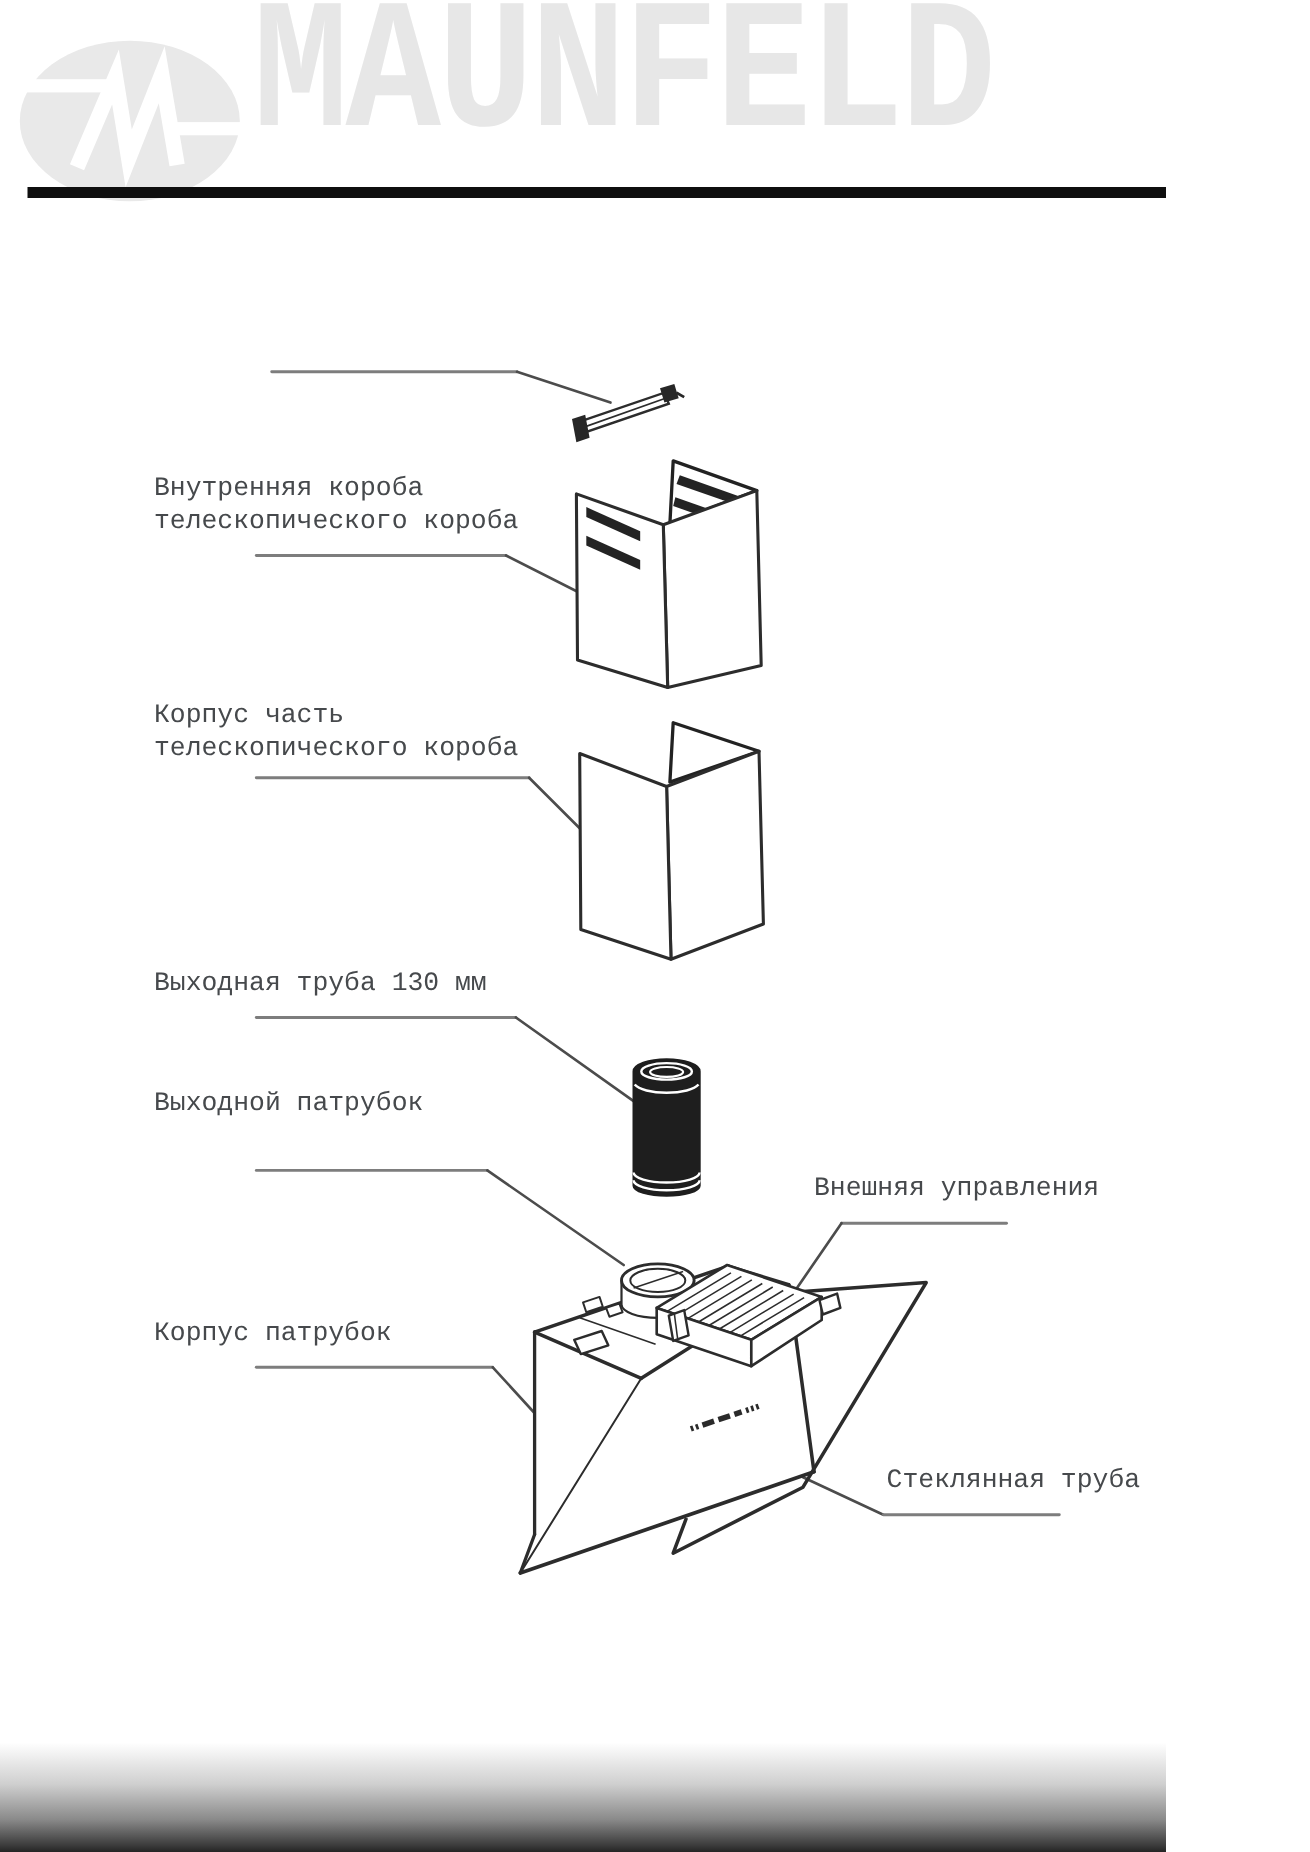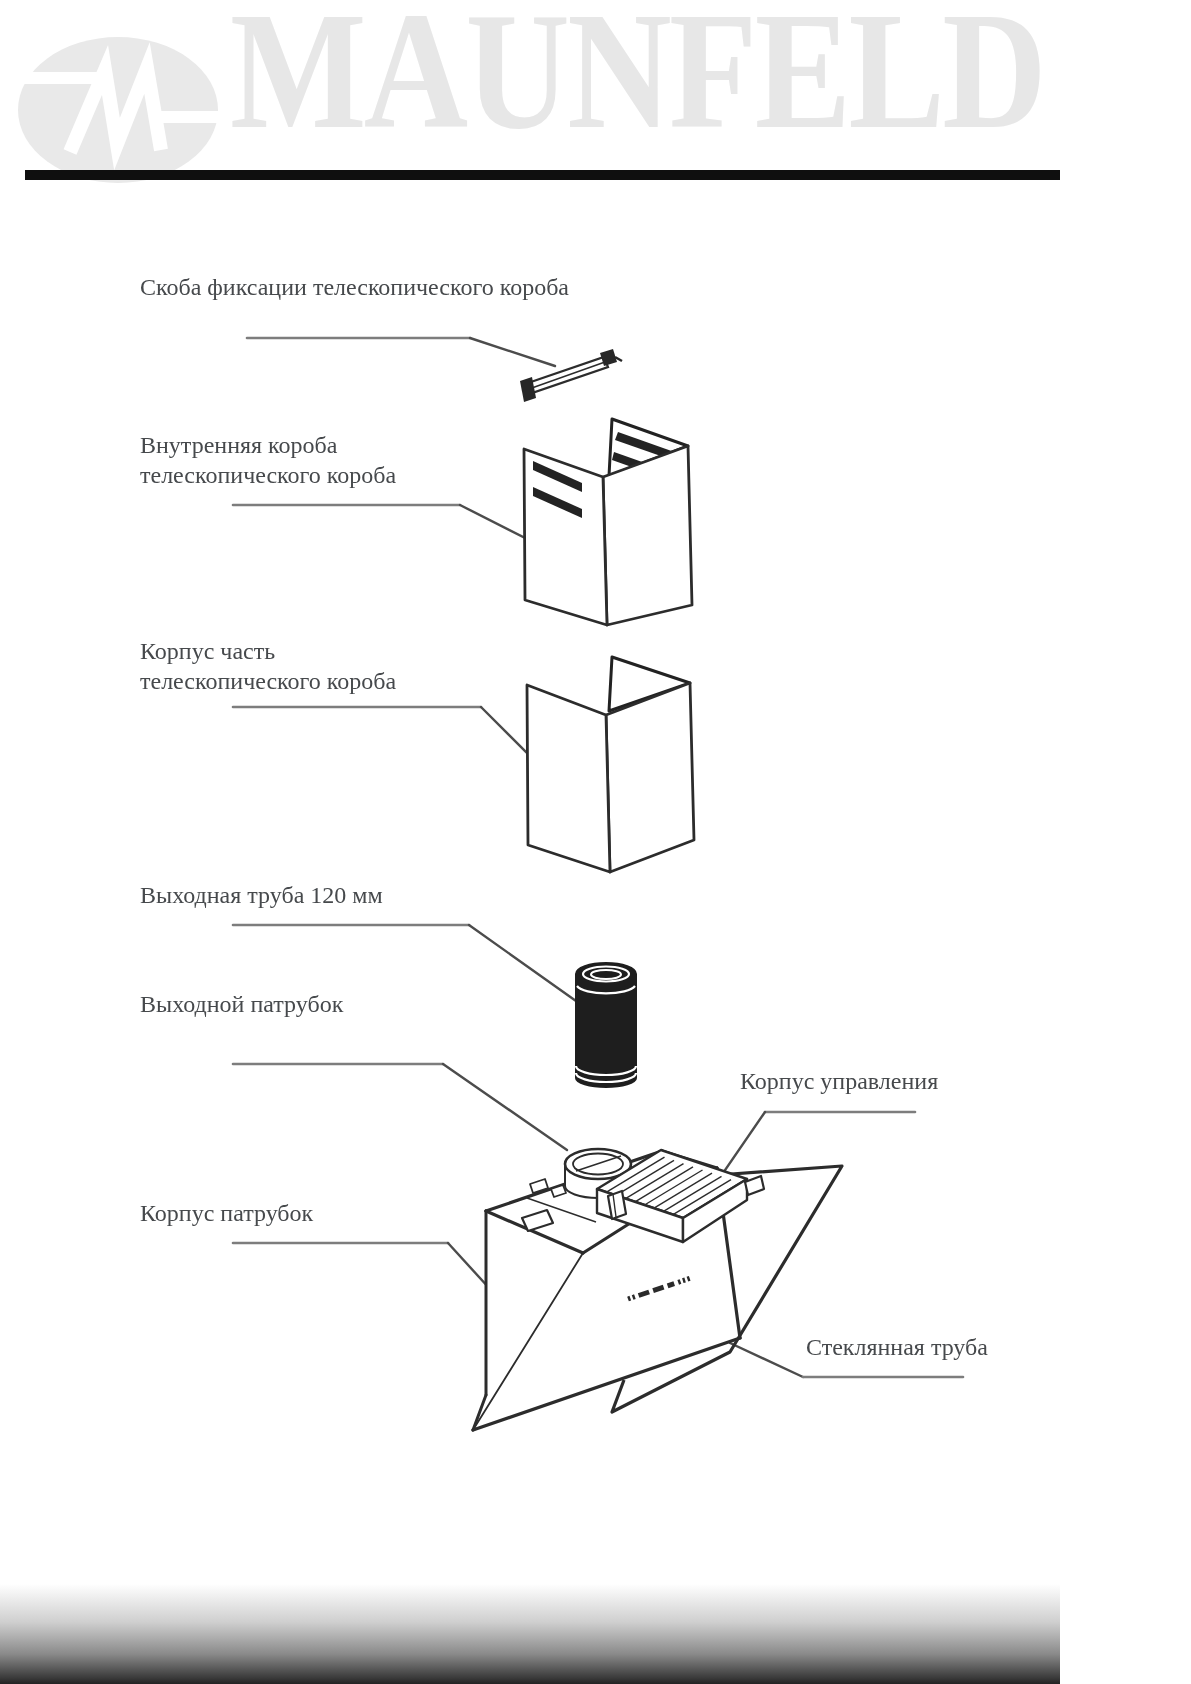--- a/index.html
+++ b/index.html
@@ -1,17 +1,17 @@
 <!DOCTYPE html>
 <html><head>
 <meta charset="utf-8">
 <style>
   html,body{margin:0;padding:0;background:#fff;}
   #page{position:relative;width:1060px;height:1684px;background:#ffffff;overflow:hidden;
-        font-family:Liberation Serif, serif;}
+        font-family:Liberation Mono, monospace;}
   
   #brand-logo{position:absolute;left:8px;top:18px;}
   #brand-word{position:absolute;left:230px;top:-14px;font-size:168px;font-weight:800;
         color:#e7e7e7;letter-spacing:-3px;white-space:nowrap;
         transform:scaleX(0.86);transform-origin:left top;line-height:1.0;}
   #header-rule{position:absolute;left:25px;top:170px;width:1140px;height:10px;background:#0f0f0f;}
   
   #diagram-svg{position:absolute;left:0;top:0;width:1191px;height:1684px;}
   
   .lbl{position:absolute;font-size:24px;line-height:30px;color:#46494c;white-space:nowrap;}
@@ -156,48 +156,45 @@
       <line x1="632.6" y1="1297.5" x2="634.9" y2="1296.7"></line>
       <line x1="638.6" y1="1295.5" x2="649.1" y2="1292.0"></line>
       <line x1="653.1" y1="1290.6" x2="663.6" y2="1287.1"></line>
       <line x1="667.6" y1="1285.8" x2="674.2" y2="1283.6"></line>
       <line x1="678.2" y1="1282.3" x2="680.5" y2="1281.5"></line>
       <line x1="682.8" y1="1280.7" x2="685.1" y2="1280.0"></line>
       <line x1="687.4" y1="1279.2" x2="689.7" y2="1278.4"></line>
     </g>
   </svg>
 
-  <div class="lbl" style="left:140px;top:272px">
-    <span>Скоба фиксации телескопического короба</span>
-  </div>
 
   <div class="lbl" style="left:140px;top:430px">
     <span>Внутренняя короба</span><br>
     <span>телескопического короба</span>
   </div>
 
   <div class="lbl" style="left:140px;top:636px">
     <span>Корпус часть</span><br>
     <span>телескопического короба</span>
   </div>
 
   <div class="lbl" style="left:140px;top:880px">
-    <span>Выходная труба 120 мм</span>
+    <span>Выходная труба 130 мм</span>
   </div>
 
   <div class="lbl" style="left:140px;top:989px">
     <span>Выходной патрубок</span>
   </div>
 
   <div class="lbl" style="left:140px;top:1198px">
     <span>Корпус патрубок</span>
   </div>
 
   <div class="lbl" style="left:740px;top:1066px">
-    <span>Корпус управления</span>
+    <span>Внешняя управления</span>
   </div>
 
   <div class="lbl" style="left:806px;top:1332px">
     <span>Стеклянная труба</span>
   </div>
 
   <div id="footer-shade"></div>
 
 </div>
 

